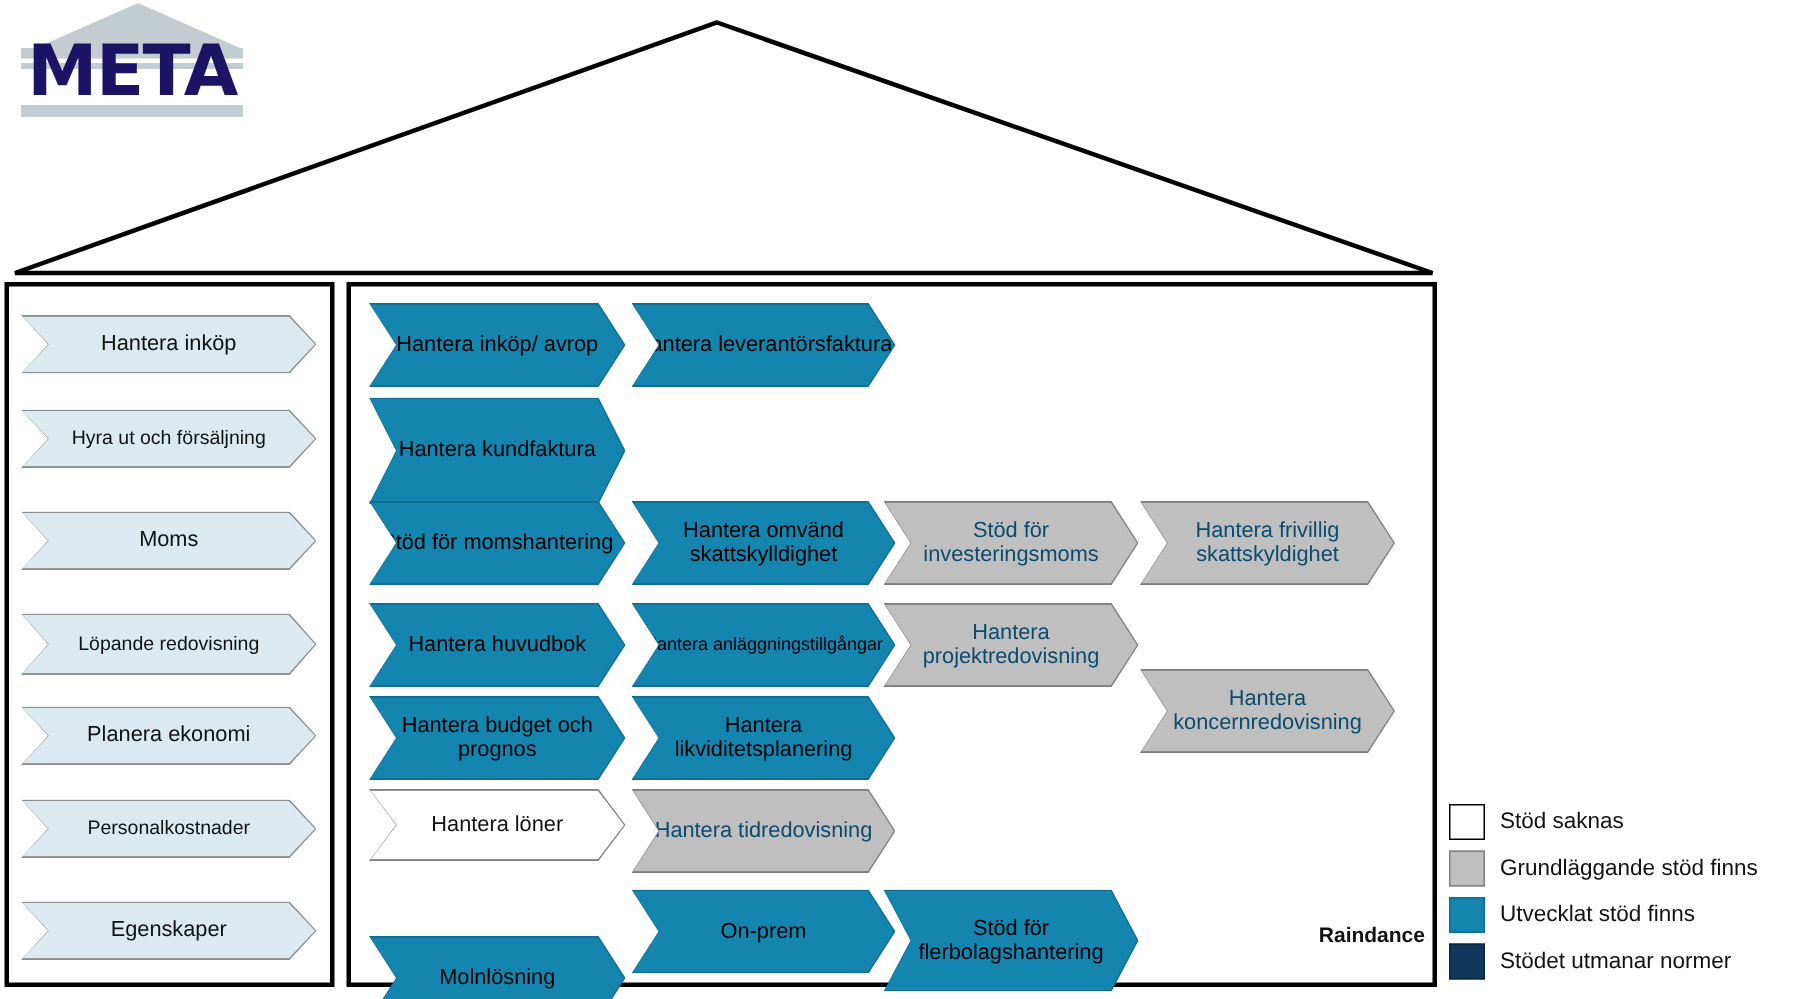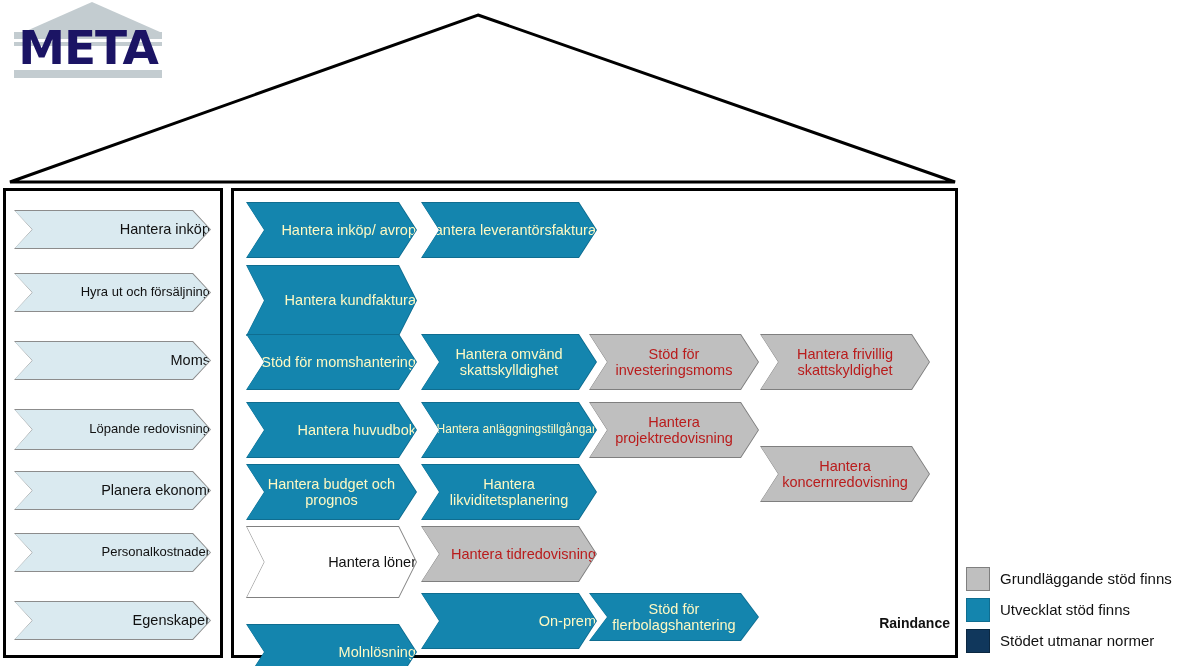--- a/index.html
+++ b/index.html
@@ -38,32 +38,32 @@
   
   .chev-wrap{position:absolute;}
   .chev-wrap .outline{
     position:absolute;left:0;top:0;width:100%;height:100%;
     background:#8c8c8c;
     -webkit-clip-path:polygon(0 0, calc(100% - 18px) 0, 100% 50%, calc(100% - 18px) 100%, 0 100%, 18px 50%);
     clip-path:polygon(0 0, calc(100% - 18px) 0, 100% 50%, calc(100% - 18px) 100%, 0 100%, 18px 50%);
   }
   .chev-wrap .inner{
     position:absolute;left:1px;top:1px;width:calc(100% - 2px);height:calc(100% - 2px);
-    display:flex;align-items:center;justify-content:flex-end;text-align:center;line-height:1.12;
+    display:flex;align-items:center;justify-content:center;text-align:center;line-height:1.12;
     -webkit-clip-path:polygon(0 0, calc(100% - 17.5px) 0, 100% 50%, calc(100% - 17.5px) 100%, 0 100%, 17.5px 50%);
     clip-path:polygon(0 0, calc(100% - 17.5px) 0, 100% 50%, calc(100% - 17.5px) 100%, 0 100%, 17.5px 50%);
   }
 
   .side-item .inner{background:#daeaf0;color:#111;font-size:14.5px;}
   .side-item.small .inner{font-size:13px;}
 
   .cell.teal  .outline{background:#0f6d90;}
-  .cell.teal  .inner{background:#1485ae;color:#fef9c3;}
+  .cell.teal  .inner{background:#1485ae;color:#000000;}
   .cell.gray  .outline{background:#7f7f7f;}
-  .cell.gray  .inner{background:#bfbfbf;color:#b91c1c;}
+  .cell.gray  .inner{background:#bfbfbf;color:#0c4a6e;}
   .cell.white .outline{background:#808080;}
   .cell.white .inner{background:#ffffff;color:#111;}
   .cell .inner{font-size:14.5px;}
   .cell.tiny .inner{font-size:12px;}
 
   
   #raindance{
     position:absolute;left:845px;top:610px;width:105px;height:26px;
     font-size:14px;font-weight:700;color:#111;text-align:right;line-height:26px;
   }
@@ -212,21 +212,21 @@
         <div class="inner">
           <span class="lbl">Hantera budget och prognos</span>
         </div>
       </div>
       <div class="chev-wrap cell teal" style="left: 421px; top: 464px; width: 176px; height: 56px;">
         <div class="outline"></div>
         <div class="inner">
           <span class="lbl">Hantera likviditetsplanering</span>
         </div>
       </div>
-      <div class="chev-wrap cell white" style="left: 246px; top: 526px; width: 171px; height: 72px;">
+      <div class="chev-wrap cell white" style="left: 246px; top: 526px; width: 171px; height: 48px;">
         <div class="outline"></div>
         <div class="inner">
           <span class="lbl">Hantera löner</span>
         </div>
       </div>
       <div class="chev-wrap cell gray" style="left: 421px; top: 526px; width: 176px; height: 56px;">
         <div class="outline"></div>
         <div class="inner">
           <span class="lbl">Hantera tidredovisning</span>
         </div>
@@ -236,31 +236,35 @@
         <div class="inner">
           <span class="lbl">Molnlösning</span>
         </div>
       </div>
       <div class="chev-wrap cell teal" style="left: 421px; top: 593px; width: 176px; height: 56px;">
         <div class="outline"></div>
         <div class="inner">
           <span class="lbl">On-prem</span>
         </div>
       </div>
-      <div class="chev-wrap cell teal" style="left: 589px; top: 593px; width: 170px; height: 48px;">
+      <div class="chev-wrap cell teal" style="left: 589px; top: 593px; width: 170px; height: 68px;">
         <div class="outline"></div>
         <div class="inner">
           <span class="lbl">Stöd för flerbolagshantering</span>
         </div>
       </div>
     </div>
 
   <div id="raindance">Raindance</div>
 
   <div id="legend">
+      <div class="lg-row" style="top: 0px;">
+        <div class="lg-sw" style="background: rgb(255, 255, 255); border: 1.5px solid rgb(0, 0, 0);"></div>
+        <div class="lg-tx">Stöd saknas</div>
+      </div>
       <div class="lg-row" style="top: 62px;">
         <div class="lg-sw" style="background: rgb(20, 133, 174); border: 1.5px solid rgb(15, 109, 144);"></div>
         <div class="lg-tx">Utvecklat stöd finns</div>
       </div>
       <div class="lg-row" style="top: 31px;">
         <div class="lg-sw" style="background: rgb(191, 191, 191); border: 1.5px solid rgb(127, 127, 127);"></div>
         <div class="lg-tx">Grundläggande stöd finns</div>
       </div>
       <div class="lg-row" style="top: 93px;">
         <div class="lg-sw" style="background: rgb(16, 55, 92); border: 1.5px solid rgb(11, 39, 64);"></div>

